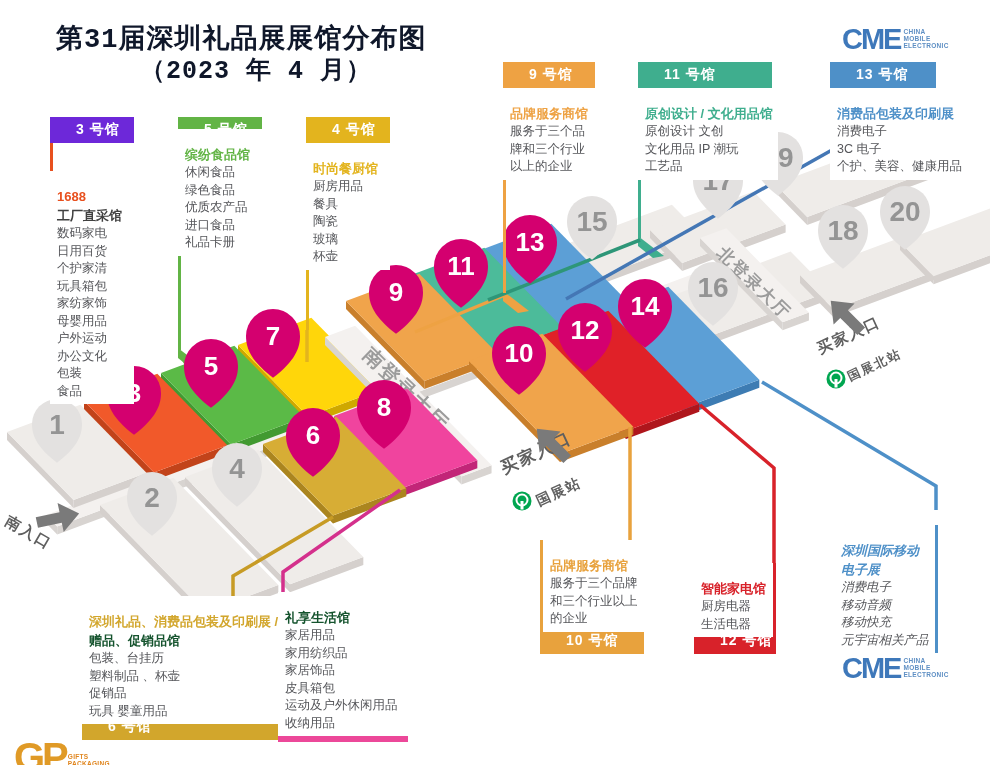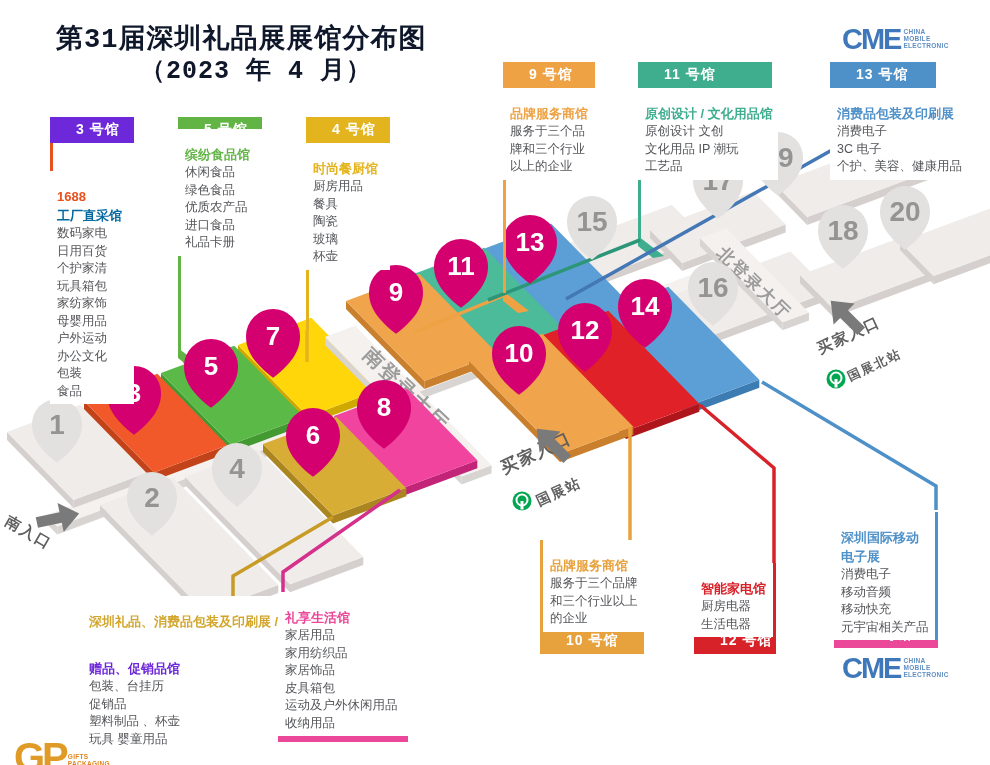--- a/index.html
+++ b/index.html
@@ -368,21 +368,21 @@
       <span>&amp; PRINTING</span>
     </span>
   </div>
 
   <div id="boxes-layer">
       <div class="hall-box" style="left: 50px; top: 117px; width: 84px;">
         <div class="hb-stem" style="background: rgb(232, 80, 30); top: 26px; height: 216px;"></div>
         <div class="hb-header" style="background: #6d28d9; top: 0px;">3 号馆</div>
         <div class="hb-body" style="top: 26px; margin-top: 28px;">
           <div class="hb-title" style="color: rgb(232, 80, 30);">1688</div>
-          <div class="hb-title" style="color: #0369a1;">工厂直采馆</div>
+          <div class="hb-title" style="color: #404040;">工厂直采馆</div>
           <div class="hb-item">数码家电</div>
           <div class="hb-item">日用百货</div>
           <div class="hb-item">个护家清</div>
           <div class="hb-item">玩具箱包</div>
           <div class="hb-item">家纺家饰</div>
           <div class="hb-item">母婴用品</div>
           <div class="hb-item">户外运动</div>
           <div class="hb-item">办公文化</div>
           <div class="hb-item">包装</div>
           <div class="hb-item">食品</div>
@@ -439,31 +439,31 @@
           <div class="hb-title" style="color: rgb(78, 144, 200);">消费品包装及印刷展</div>
           <div class="hb-item">消费电子</div>
           <div class="hb-item">3C 电子</div>
           <div class="hb-item">个护、美容、健康用品</div>
         </div>
       </div>
       <div class="hall-box" style="left: 82px; top: 596px; width: 224px; height: 146px;">
         <div class="hb-header" style="background: rgb(210, 166, 44); top: 118px;">6 号馆</div>
         <div class="hb-body" style="top: 0px;">
           <div class="hb-title" style="color: rgb(210, 166, 44);">深圳礼品、消费品包装及印刷展 /</div>
-          <div class="hb-title" style="color: #6d28d9; margin-top: 28px;">赠品、促销品馆</div>
+          <div class="hb-title" style="color: #14532d;">赠品、促销品馆</div>
           <div class="hb-item">包装、台挂历</div>
+          <div class="hb-item">塑料制品 、杯壶</div>
           <div class="hb-item">促销品</div>
-          <div class="hb-item">塑料制品 、杯壶</div>
           <div class="hb-item">玩具  婴童用品</div>
         </div>
       </div>
       <div class="hall-box" style="left: 278px; top: 592px; width: 130px; height: 152px;">
         <div class="hb-header" style="background: #ec4899; top: 124px;">8 号馆</div>
         <div class="hb-body" style="top: 0px;">
-          <div class="hb-title" style="color: #ec4899;">礼享生活馆</div>
+          <div class="hb-title" style="color: #14532d;">礼享生活馆</div>
           <div class="hb-item">家居用品</div>
           <div class="hb-item">家用纺织品</div>
           <div class="hb-item">家居饰品</div>
           <div class="hb-item">皮具箱包</div>
           <div class="hb-item">运动及户外休闲用品</div>
           <div class="hb-item">收纳用品</div>
         </div>
       </div>
       <div class="hall-box" style="left: 540px; top: 540px; width: 104px; height: 116px;">
         <div class="hb-header" style="background: rgb(232, 162, 61); top: 88px;">10 号馆</div>
@@ -477,21 +477,21 @@
       <div class="hall-box" style="left: 694px; top: 563px; width: 82px; height: 93px;">
         <div class="hb-header" style="background: rgb(216, 34, 42); top: 65px;">12 号馆</div>
         <div class="hb-body" style="border-right: 3px solid rgb(216, 34, 42); top: 0px;">
           <div class="hb-title" style="color: rgb(216, 34, 42);">智能家电馆</div>
           <div class="hb-item">厨房电器</div>
           <div class="hb-item">生活电器</div>
         </div>
       </div>
       <div class="hall-box" style="left: 834px; top: 508px; width: 104px; height: 142px;">
         <div class="hb-header" style="background: #ec4899; top: 114px;">14 号馆</div>
-        <div class="hb-body" style="border-right: 3px solid rgb(78, 144, 200); top: 4px;">
+        <div class="hb-body" style="border-right: 3px solid rgb(78, 144, 200); top: 17px; font-style: italic;">
           <div class="hb-title" style="color: rgb(78, 144, 200);">深圳国际移动</div>
           <div class="hb-title" style="color: rgb(78, 144, 200);">电子展</div>
           <div class="hb-item">消费电子</div>
           <div class="hb-item">移动音频</div>
           <div class="hb-item">移动快充</div>
           <div class="hb-item">元宇宙相关产品</div>
         </div>
       </div>
     </div>
 </div>

